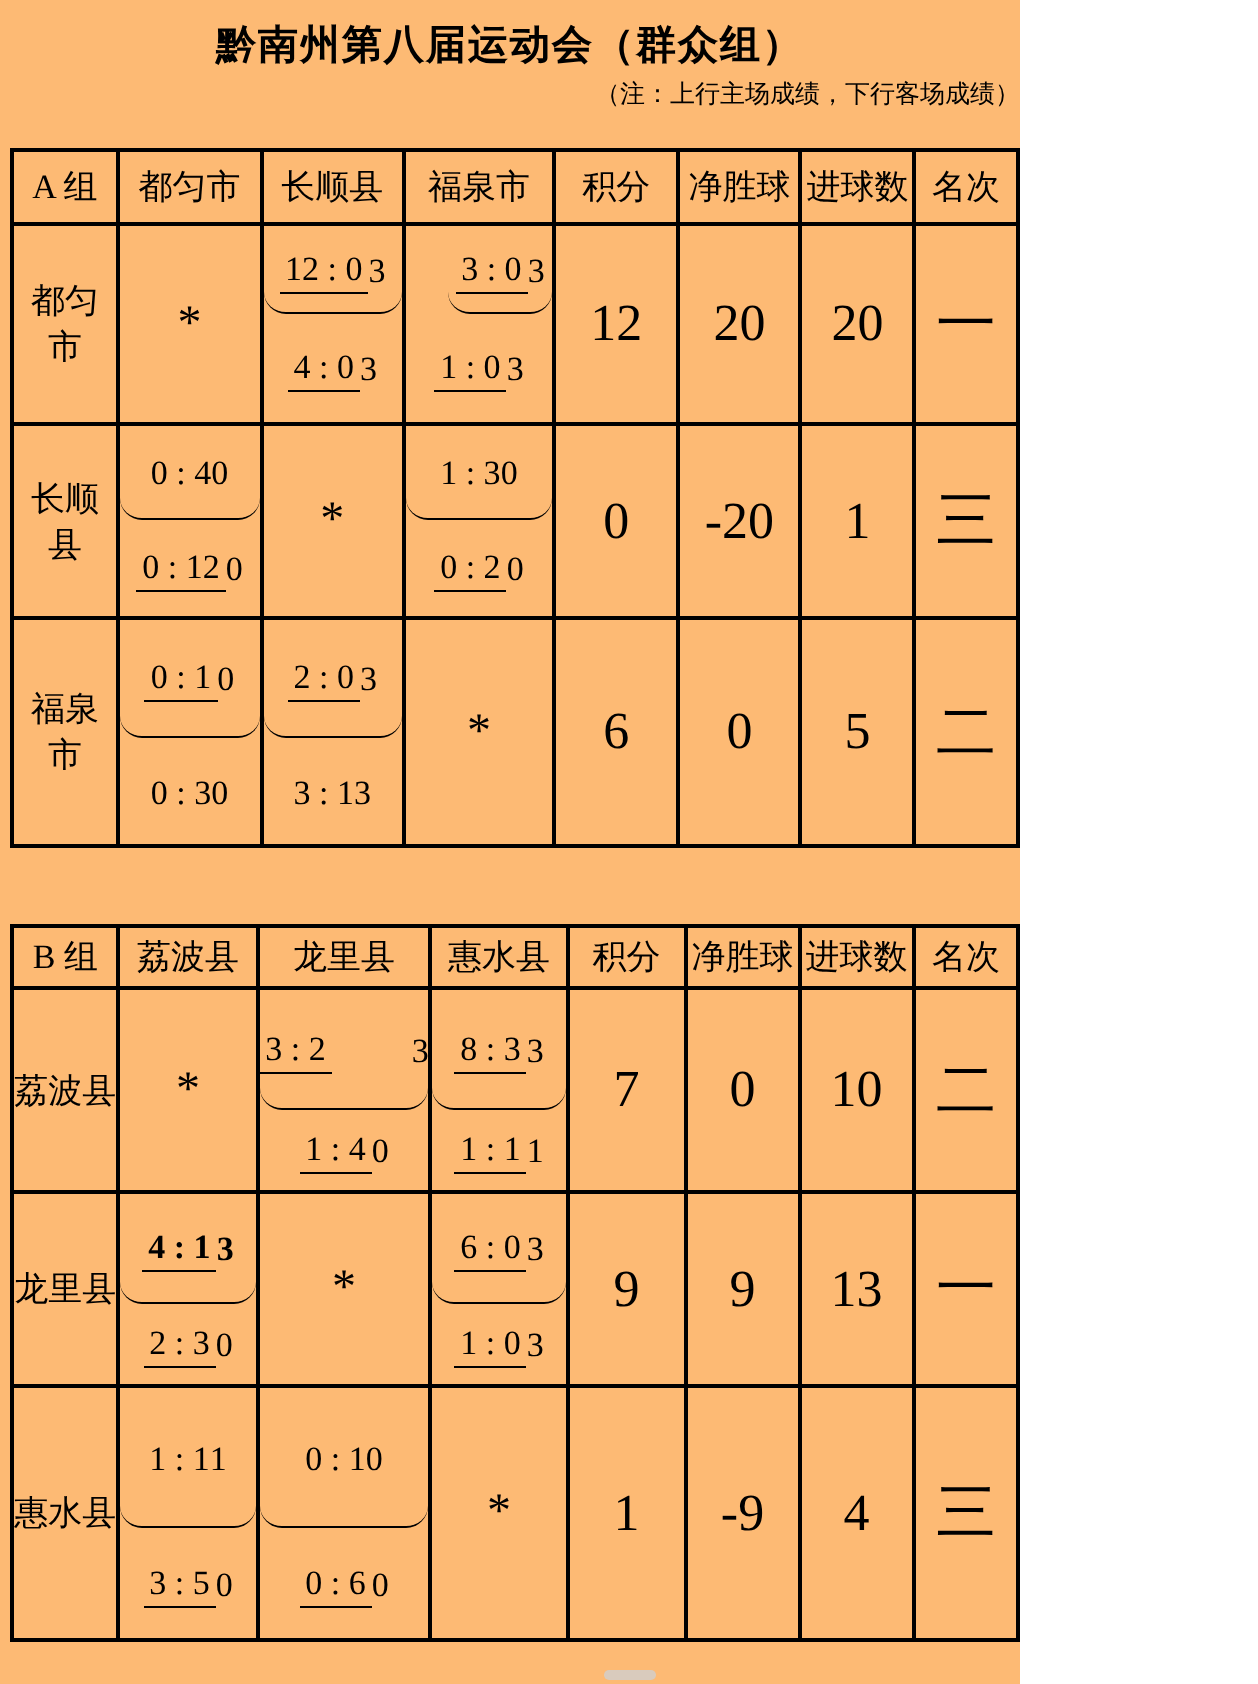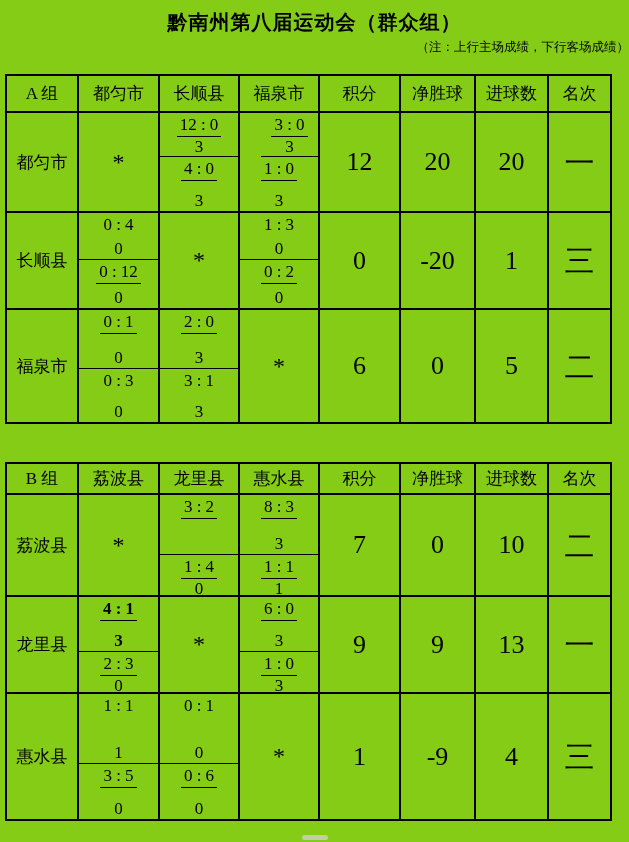--- a/index.html
+++ b/index.html
@@ -1,19 +1,19 @@
 <!DOCTYPE html>
 <html><head>
 <meta charset="utf-8">
 <style>
   html,body{margin:0;padding:0;background:#ffffff;}
   .page{
     position:relative;
-    width:629px;height:842px;
-    background:#84cc16;color:#000;
+    width:510px;height:842px;
+    background:#fdba74;color:#000;
     font-family:"Liberation Serif","DejaVu Serif",serif;
     overflow:hidden;
   }
   .title1{
     text-align:center;font-weight:bold;font-size:20px;
     padding-top:9px;letter-spacing:1px;
   }
   .title2{
     text-align:center;font-weight:bold;font-size:22px;
     margin-top:8px;letter-spacing:1px;
@@ -32,22 +32,22 @@
     border:2px solid #000;
     padding:0;text-align:center;vertical-align:middle;
     font-weight:normal;overflow:hidden;
   }
   th.colhdr{font-size:17px;font-weight:normal;}
   td.team{font-size:17px;}
   td.self{font-size:24px;}
   td.match{vertical-align:top;}
   .half{
     box-sizing:border-box;
-    display:flex;flex-direction:column;align-items:center;
-    justify-content:space-between;padding-top:2px;overflow:hidden;
+    display:flex;flex-direction:row;align-items:center;
+    justify-content:center;padding-top:2px;overflow:hidden;border-radius:11px;
   }
   .half.top{border-bottom:1.5px solid #000;}
   .score{font-size:17px;line-height:20px;white-space:pre;}
   .score.u{border-bottom:1.5px solid #000;padding:0 3px 1px 3px;}
   .pts{font-size:17px;line-height:20px;}
   td.stat{vertical-align:top;font-size:26px;padding-top:7px;}
   td.rank{vertical-align:top;font-size:30px;padding-top:5px;line-height:1.1;}
   .page-artifact{
     position:absolute;left:302px;top:835px;
     width:26px;height:5px;border-radius:3px;

